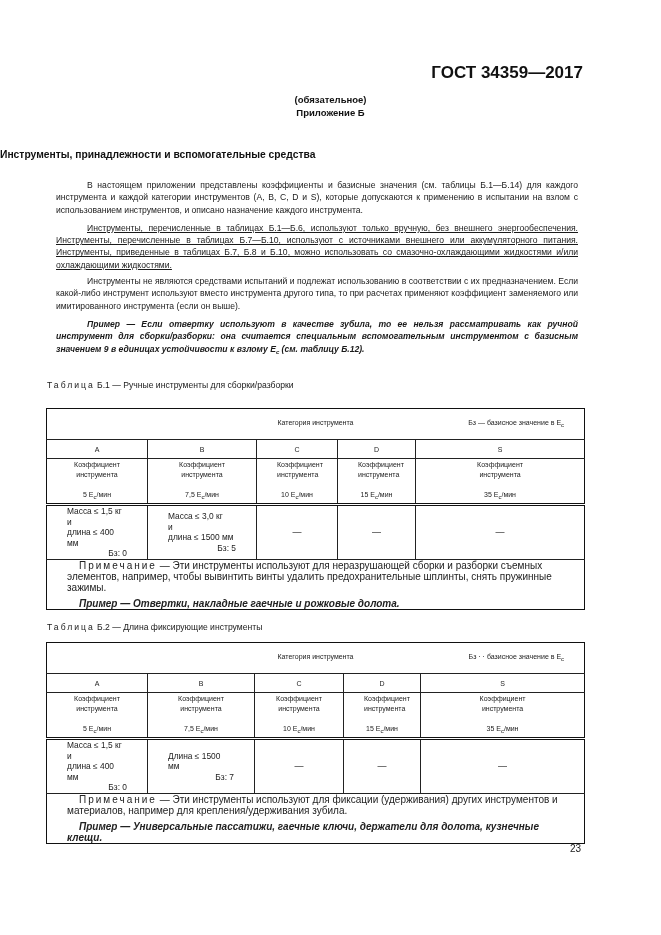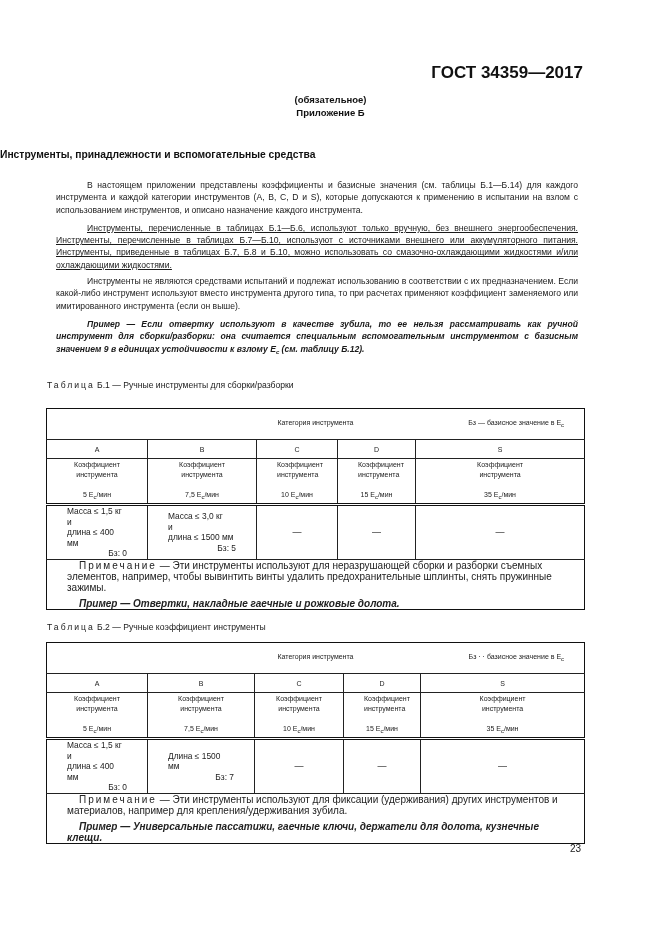--- a/index.html
+++ b/index.html
@@ -241,21 +241,21 @@
     </tr>
     <tr class="note-row bottom">
       <td colspan="5" class="first last">
         <p class="note-p"><span class="spaced">Примечание</span><span> — Эти инструменты используют для неразрушающей сборки и разборки съемных элементов, например, чтобы вывинтить винты удалить предохранительные шплинты, снять пружинные зажимы.</span></p>
         <p class="example-p">Пример — Отвертки, накладные гаечные и рожковые долота.</p>
       </td>
     </tr>
   </tbody>
     </table>
 
-  <div class="table-caption" style="top:622px;"><span class="spaced">Таблица</span><span> Б.2 — Ручные коэффициент инструменты</span></div>
+  <div class="table-caption" style="top:622px;"><span class="spaced">Таблица</span><span> Б.2 — Длина фиксирующие инструменты</span></div>
 
   <table class="gost" style="top:642px;">
     <colgroup>
       <col style="width:101px">
       <col style="width:107px">
       <col style="width:89px">
       <col style="width:77px">
       <col style="width:164px">
     </colgroup>
     <tbody>

